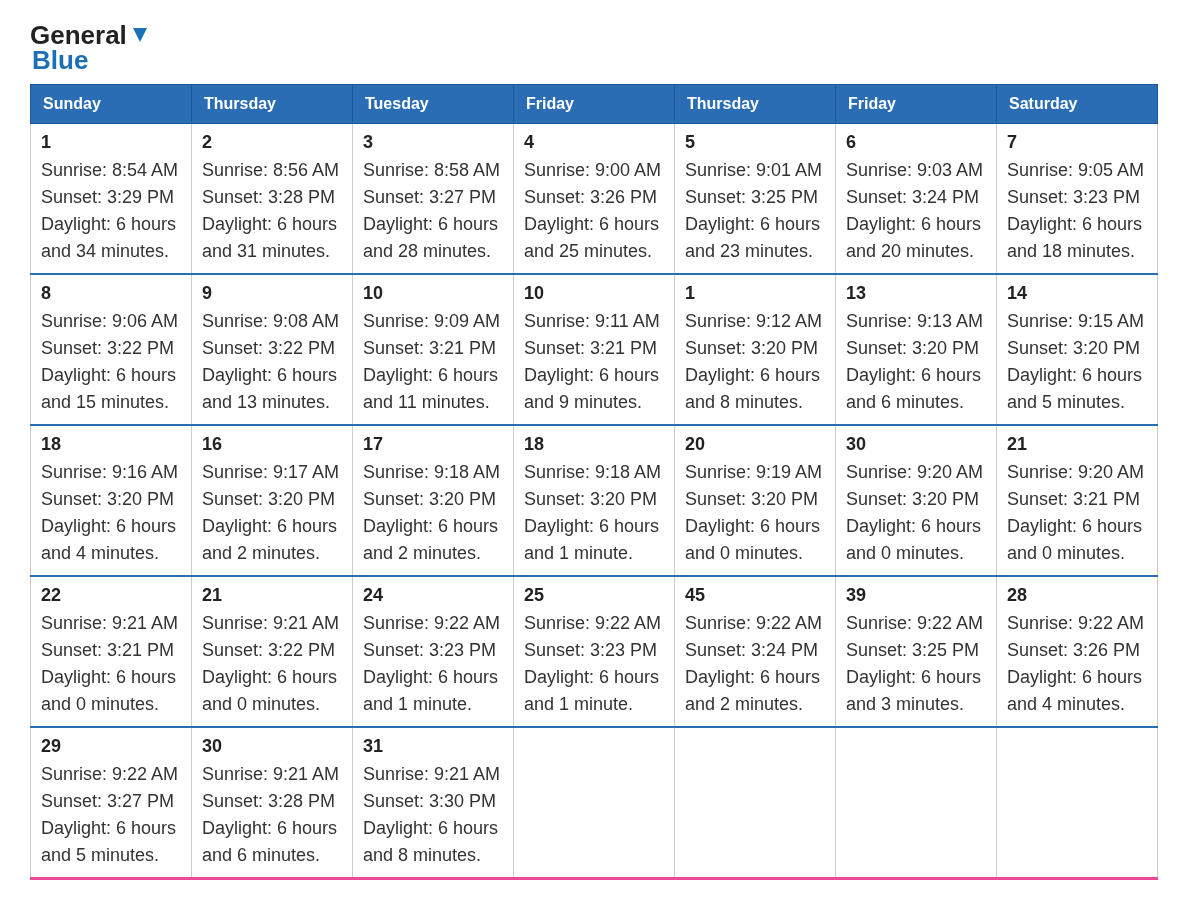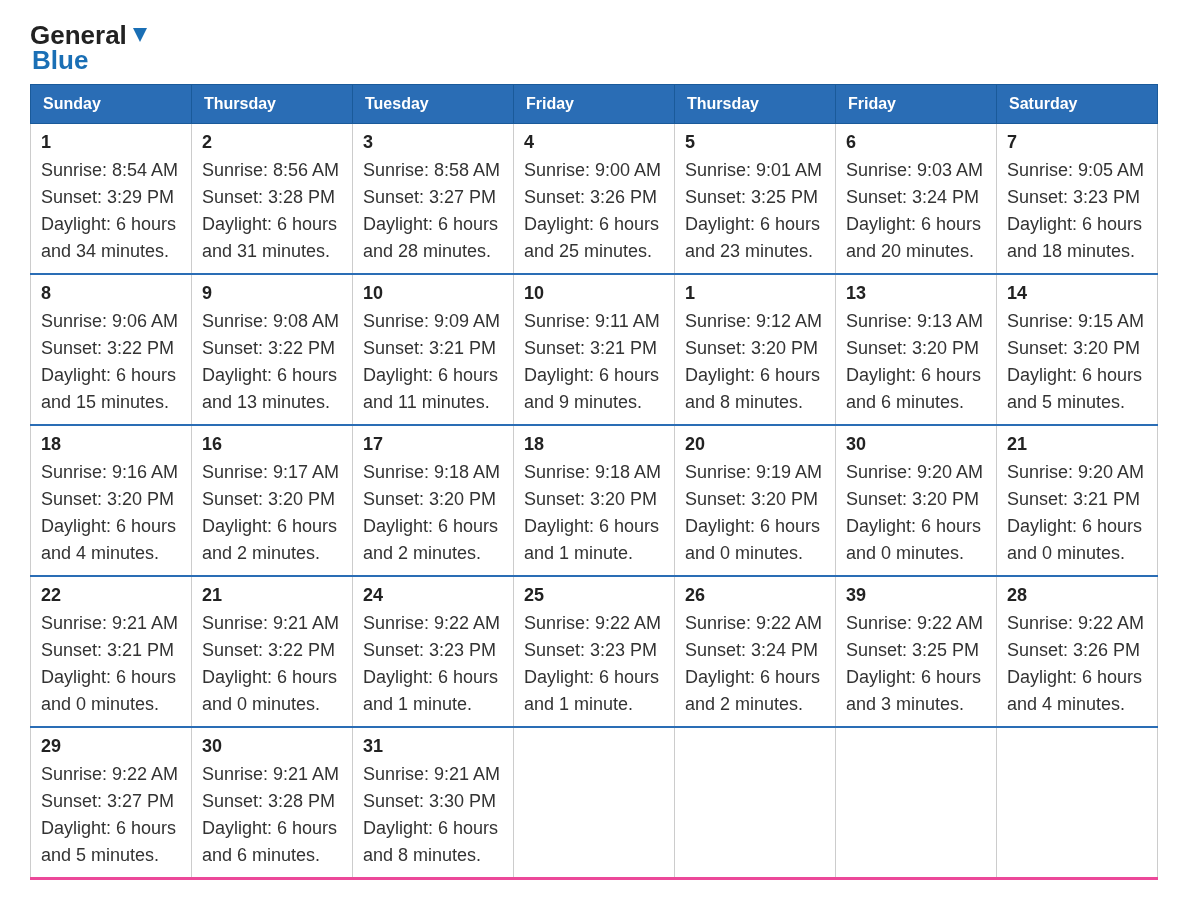--- a/index.html
+++ b/index.html
@@ -217,21 +217,21 @@
       </td>
         <td>
         <span class="day-number">24</span>
         <span class="day-info">Sunrise: 9:22 AM<br>Sunset: 3:23 PM<br>Daylight: 6 hours and 1 minute.</span>
       </td>
         <td>
         <span class="day-number">25</span>
         <span class="day-info">Sunrise: 9:22 AM<br>Sunset: 3:23 PM<br>Daylight: 6 hours and 1 minute.</span>
       </td>
         <td>
-        <span class="day-number">26</span>
+        <span class="day-number">45</span>
         <span class="day-info">Sunrise: 9:22 AM<br>Sunset: 3:24 PM<br>Daylight: 6 hours and 2 minutes.</span>
       </td>
         <td>
         <span class="day-number">39</span>
         <span class="day-info">Sunrise: 9:22 AM<br>Sunset: 3:25 PM<br>Daylight: 6 hours and 3 minutes.</span>
       </td>
         <td>
         <span class="day-number">28</span>
         <span class="day-info">Sunrise: 9:22 AM<br>Sunset: 3:26 PM<br>Daylight: 6 hours and 4 minutes.</span>
       </td>

